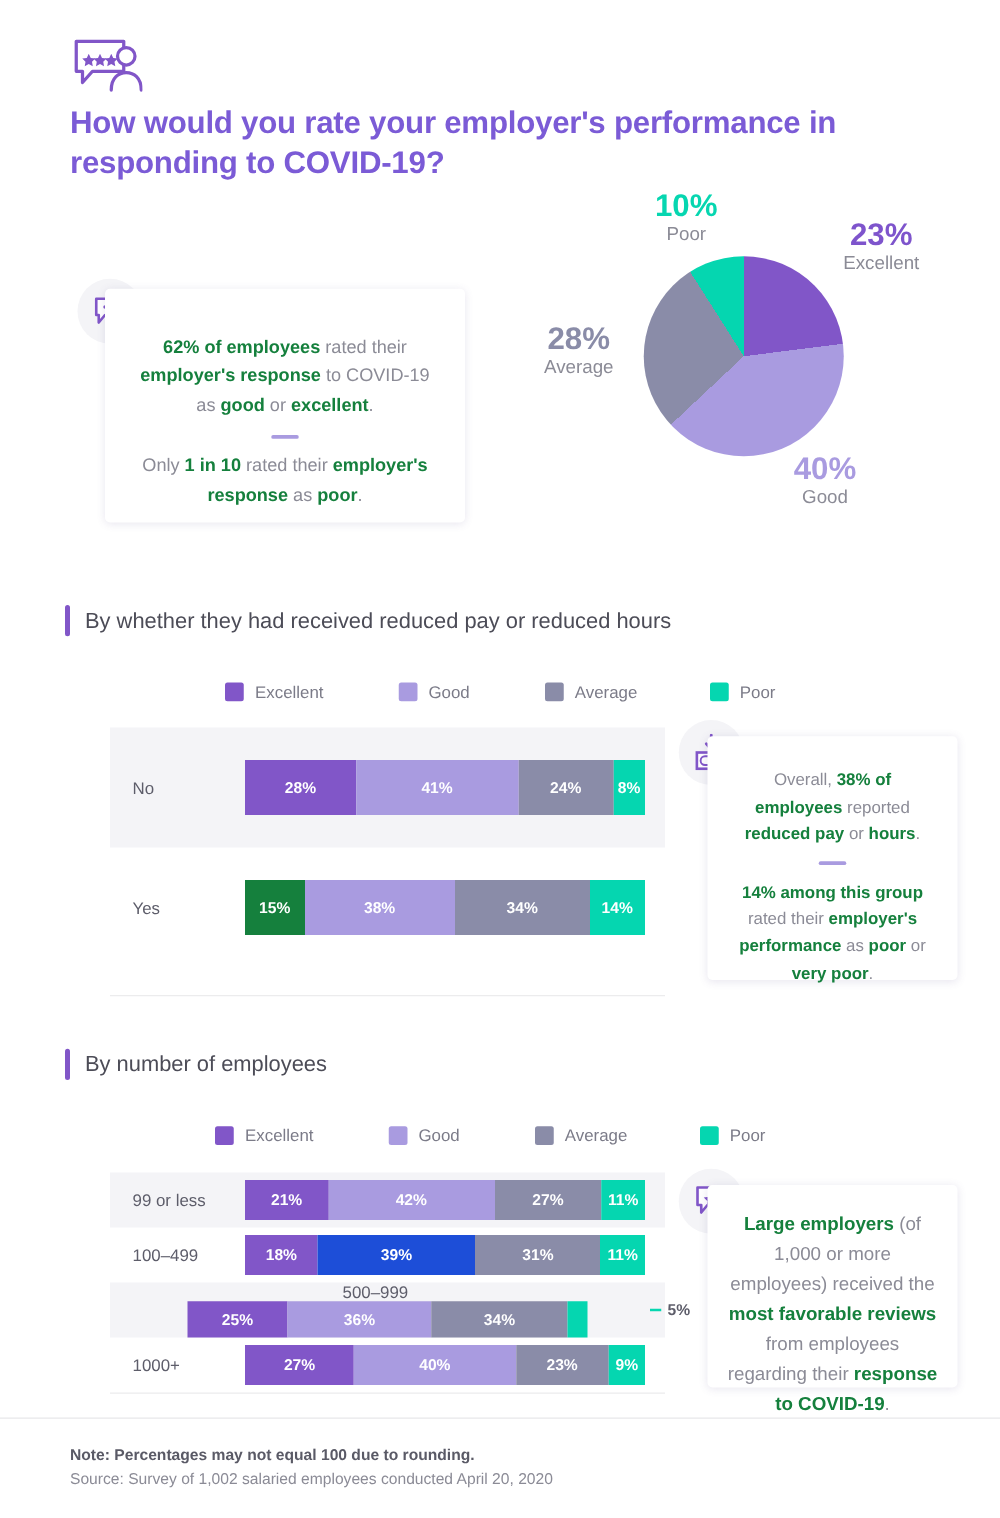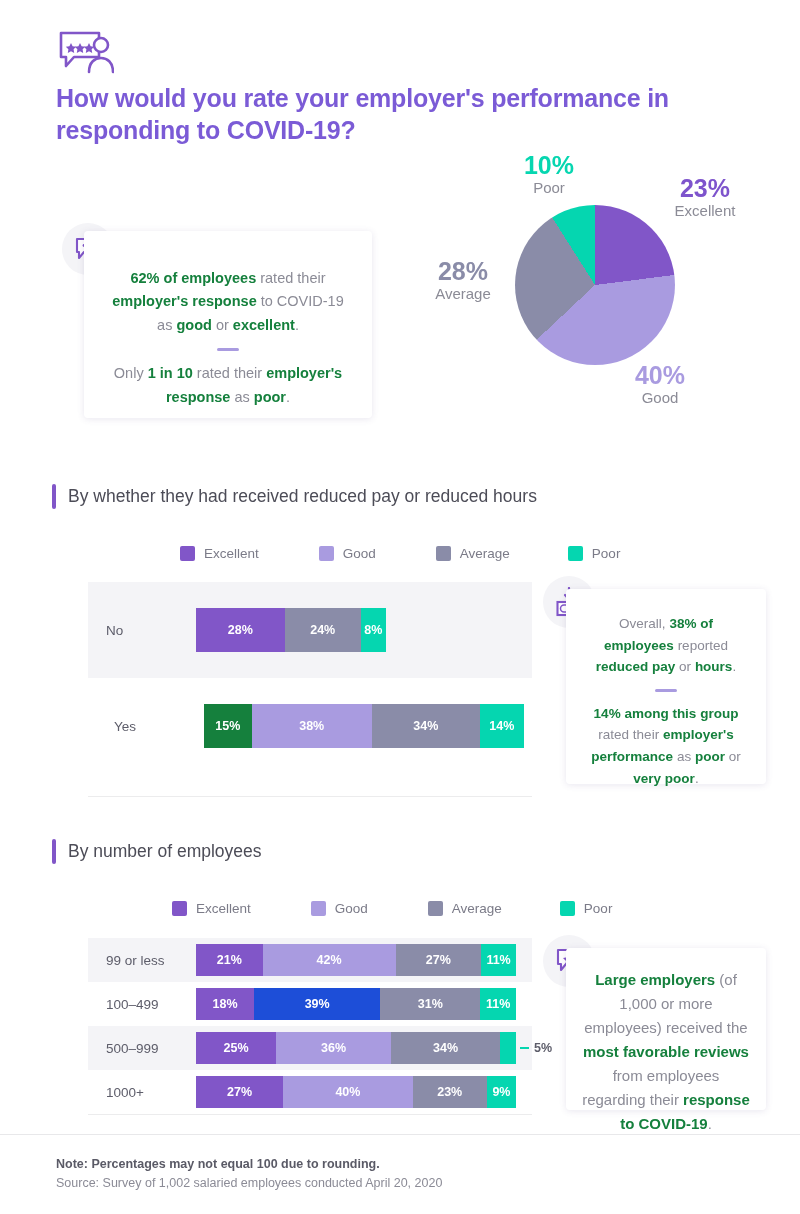--- a/index.html
+++ b/index.html
@@ -177,25 +177,26 @@
       <div class="lg-item" style="margin-right: 0px;">
         <span class="sw" style="background: rgb(5, 214, 176);"></span>
         <span class="lg-label">Poor</span>
       </div>
     </div>
   <div class="chart ch1" id="chart1">
       <div class="row alt" style="height: 96px;">
         <div class="cat">No</div>
         <div class="bar" style="height: 44px; width: 320px;">
           <div class="seg" style="background: rgb(129, 86, 200); width: 88.7129px;">28%</div>
+          <div class="seg" style="background: rgb(169, 155, 224); width: 129.901px;">41%</div>
           <div class="seg" style="background: rgb(138, 140, 168); width: 76.0396px;">24%</div>
           <div class="seg" style="background: rgb(5, 214, 176); width: 25.3465px;">8%</div>
         </div>
       </div>
-      <div class="row" style="height: 96px; justify-content: center;">
+      <div class="row" style="height: 96px;">
         <div class="cat">Yes</div>
         <div class="bar" style="height: 44px; width: 320px;">
           <div class="seg" style="background: #15803d; width: 47.5248px;">15%</div>
           <div class="seg" style="background: rgb(169, 155, 224); width: 120.396px;">38%</div>
           <div class="seg" style="background: rgb(138, 140, 168); width: 107.723px;">34%</div>
           <div class="seg" style="background: rgb(5, 214, 176); width: 44.3564px;">14%</div>
         </div>
       </div>
       <div class="row-sep" style="margin-top: 22px;"></div>
     </div>
@@ -254,21 +255,21 @@
       </div>
       <div class="row" style="height: 44px;">
         <div class="cat">100–499</div>
         <div class="bar" style="height: 32px; width: 320px;">
           <div class="seg" style="background: rgb(129, 86, 200); width: 58.1818px;">18%</div>
           <div class="seg" style="background: #1d4ed8; width: 126.061px;">39%</div>
           <div class="seg" style="background: rgb(138, 140, 168); width: 100.202px;">31%</div>
           <div class="seg" style="background: rgb(5, 214, 176); width: 35.5556px;">11%</div>
         </div>
       </div>
-      <div class="row alt" style="height: 44px;">
+      <div class="row alt" style="height: 44px; flex-direction: column;">
         <div class="cat">500–999</div>
         <div class="bar" style="height: 32px; width: 320px;">
           <div class="seg" style="background: rgb(129, 86, 200); width: 80px;">25%</div>
           <div class="seg" style="background: rgb(169, 155, 224); width: 115.2px;">36%</div>
           <div class="seg" style="background: rgb(138, 140, 168); width: 108.8px;">34%</div>
           <div class="seg" style="background: rgb(5, 214, 176); width: 16px;"></div>
         </div>
         <div class="ext-label" style="left: 432px; top: 50%; transform: translateY(-50%);">
           <span class="ext-line"></span>
           <span>5%</span>

